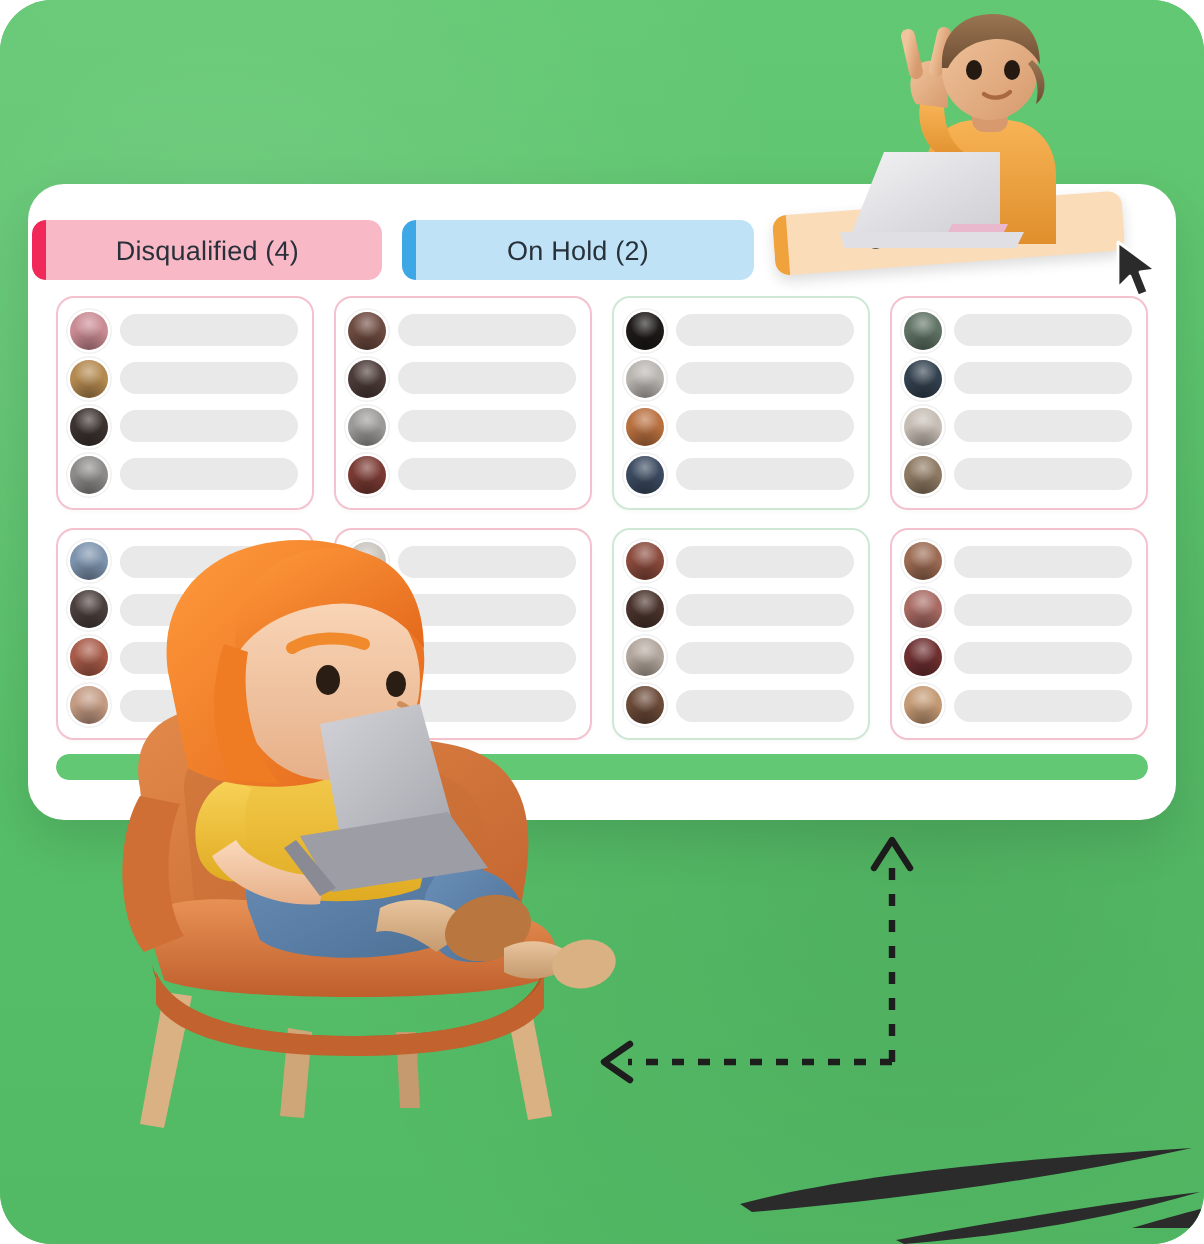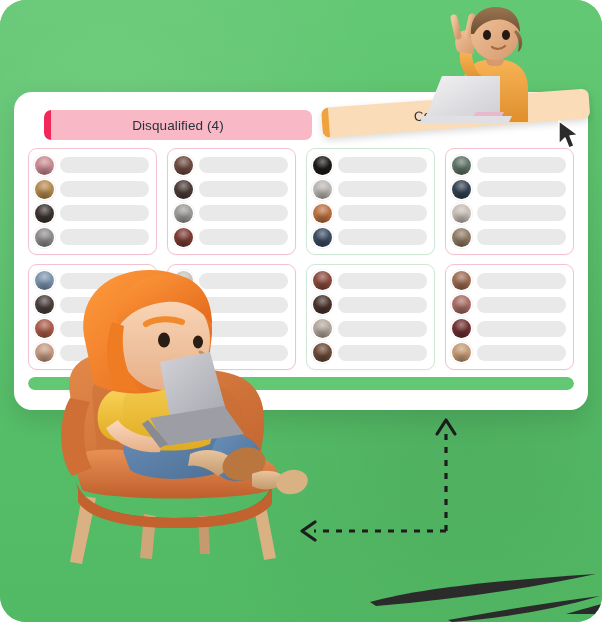--- a/index.html
+++ b/index.html
@@ -45,21 +45,21 @@
     background: #ffffff;
     border-radius: 18px;
     box-shadow: 0 10px 26px rgba(0,0,0,.12);
     padding: 0;
     box-sizing: border-box;
     z-index: 4;
   }
 
   .tabs {
     position: absolute;
-    left: 30px;
+    left: 2px;
     top: 18px;
     width: 546px;
     height: 30px;
     display: flex;
     gap: 10px;
   }
   .tab {
     flex: 1 1 0;
     height: 30px;
     border-radius: 7px;
@@ -240,20 +240,24 @@
     </svg>
   </div>
 
   <div class="board">
 
     <div class="tabs">
       <div class="tab" style="background: rgb(249, 184, 198);">
         <span class="accent" style="background: rgb(240, 41, 90);"></span>
         <span>Disqualified (4)</span>
       </div>
+      <div class="tab" style="background: rgb(191, 226, 247);">
+        <span class="accent" style="background: rgb(62, 168, 230);"></span>
+        <span>On Hold (2)</span>
+      </div>
       <div class="tab tilted" style="background: rgb(251, 220, 184);">
         <span class="accent" style="background: rgb(240, 163, 60);"></span>
         <span>Converted (1)</span>
       </div>
     </div>
 
     <div class="columns" id="columns">
         <div class="column">
           <div class="card" style="border-color: rgb(243, 194, 206);">
             <div class="row">

